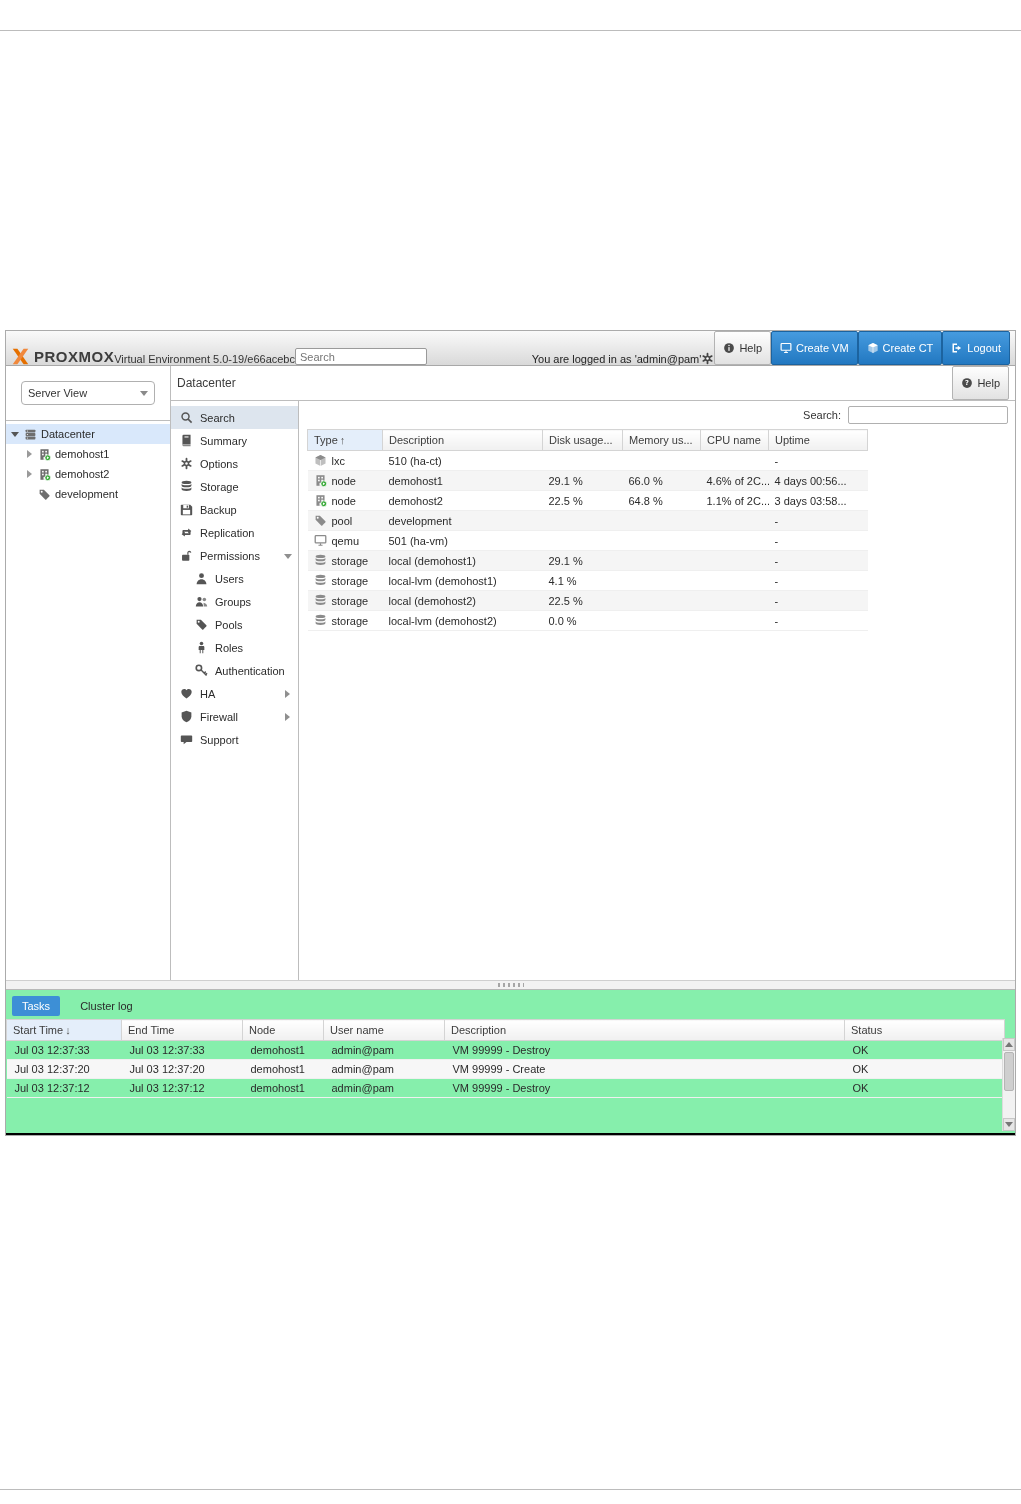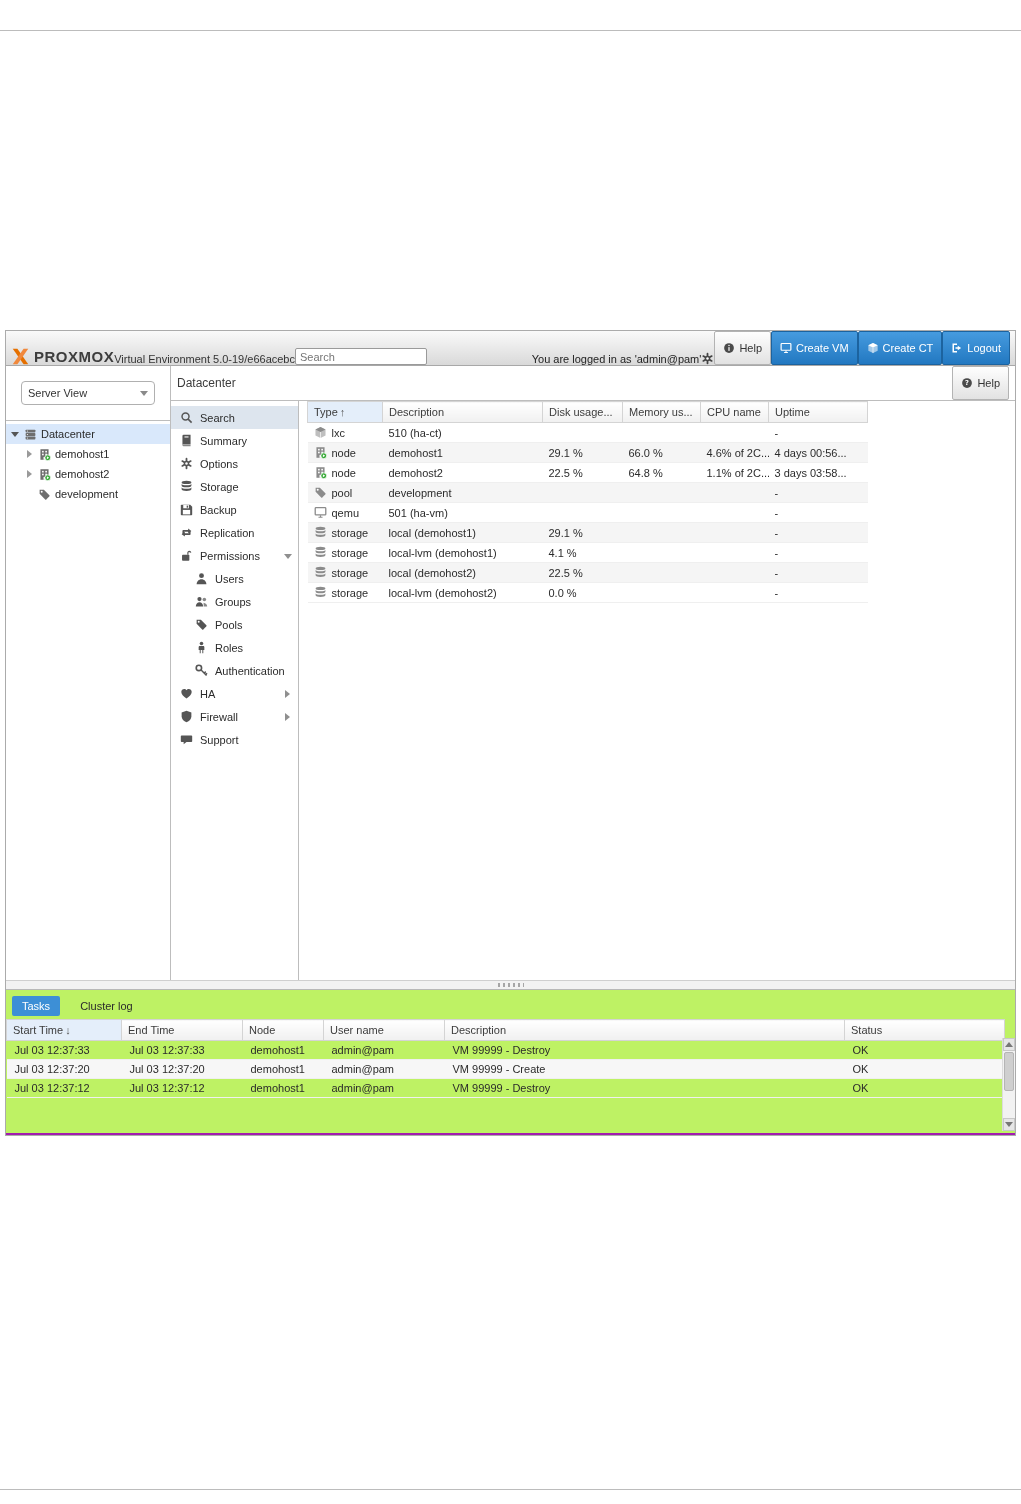--- a/index.html
+++ b/index.html
@@ -64,21 +64,21 @@
   table.grid tbody tr:nth-child(even){background:#f5f5f5;}
   .type-cell{display:flex;align-items:center;gap:5px;}
   .type-cell .icon{width:13px;height:13px;color:#8b8b8b;}
   .sort-arrow{color:#555;margin-left:2px;}
 
   
   .splitter{flex:0 0 8px;background:#f2f2f2;border-top:1px solid #cfcfcf;display:flex;align-items:center;justify-content:center;}
   .grip{width:26px;height:4px;background:repeating-linear-gradient(90deg,#a6a6a6 0 2px,transparent 2px 5px);}
 
   
-  .tasks{flex:1;display:flex;flex-direction:column;border-top:1px solid #b8b8b8;border-bottom:2px solid #a21caf;position:relative;background:#bef264;box-sizing:border-box;}
+  .tasks{flex:1;display:flex;flex-direction:column;border-top:1px solid #b8b8b8;border-bottom:2px solid #000000;position:relative;background:#86efac;box-sizing:border-box;}
   .tabbar{flex:0 0 26px;display:flex;align-items:center;gap:10px;padding:3px 6px 0;}
   .tab{padding:4px 10px;border-radius:2px;color:#2b2b2b;}
   .tab.selected{background:#3d8fd6;color:#fff;}
   table.tgrid{border-collapse:collapse;width:998px;table-layout:fixed;}
   table.tgrid td{padding:3px 8px;white-space:nowrap;overflow:hidden;color:#2b2b2b;border-bottom:1px solid #f0f0f0;box-sizing:border-box;}
   table.tgrid tbody tr:nth-child(even){background:#f7f7f7;}
 
   .vscroll{position:absolute;right:0;top:48px;bottom:2px;width:13px;background:#f2f2f2;border-left:1px solid #dcdcdc;display:flex;flex-direction:column;box-sizing:border-box;}
   .sb-btn{height:13px;background:#e6e6e6;border:1px solid #c8c8c8;display:flex;align-items:center;justify-content:center;box-sizing:border-box;}
   .sb-up::after{content:"";border-left:4px solid transparent;border-right:4px solid transparent;border-bottom:5px solid #777;}
@@ -389,20 +389,24 @@
               <span class="icon">
                 <svg viewBox="0 0 16 16">
                   <path d="M2 3h12c.6 0 1 .4 1 1v6c0 .6-.4 1-1 1H8l-3.5 2.8V11H2c-.6 0-1-.4-1-1V4c0-.6.4-1 1-1z" fill="currentColor"></path>
                 </svg>
               </span>
               <span>Support</span>
             </div>
         </div>
 
         <div class="content">
+          <div class="content-toolbar">
+            <span>Search:</span>
+            <input type="text" value="" style="">
+          </div>
           <table class="grid">
             <colgroup>
                 <col style="width:75px">
                 <col style="width:160px">
                 <col style="width:80px">
                 <col style="width:78px">
                 <col style="width:68px">
                 <col style="width:99px">
               </colgroup>
             <thead>

